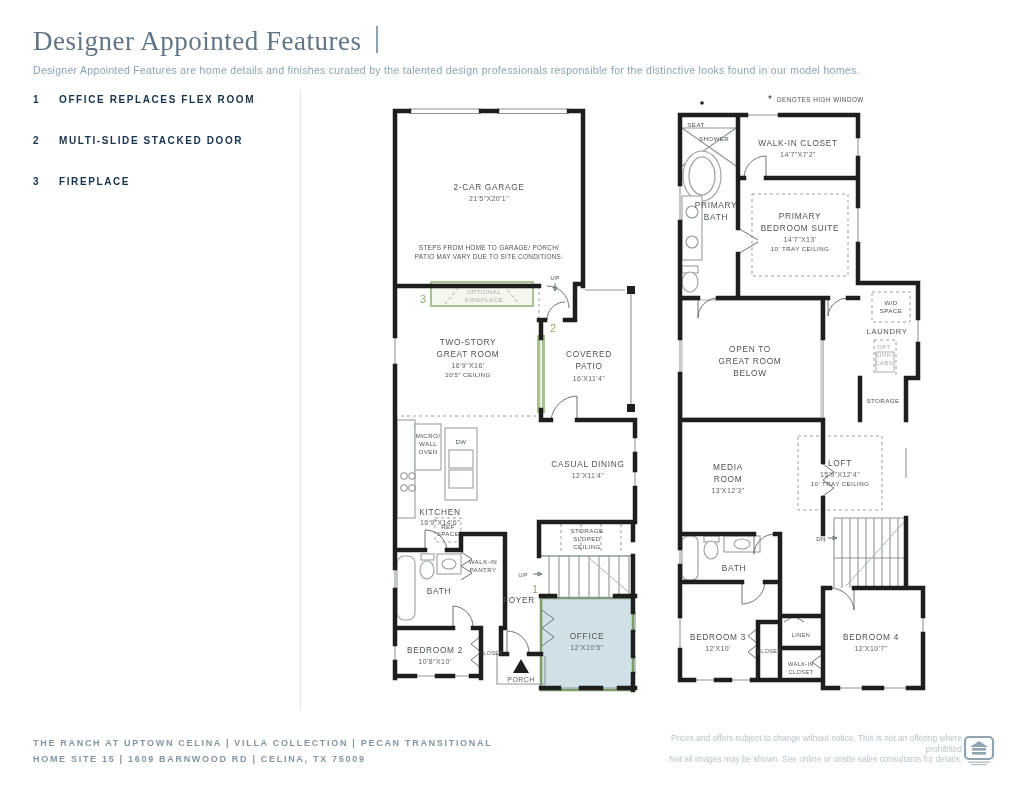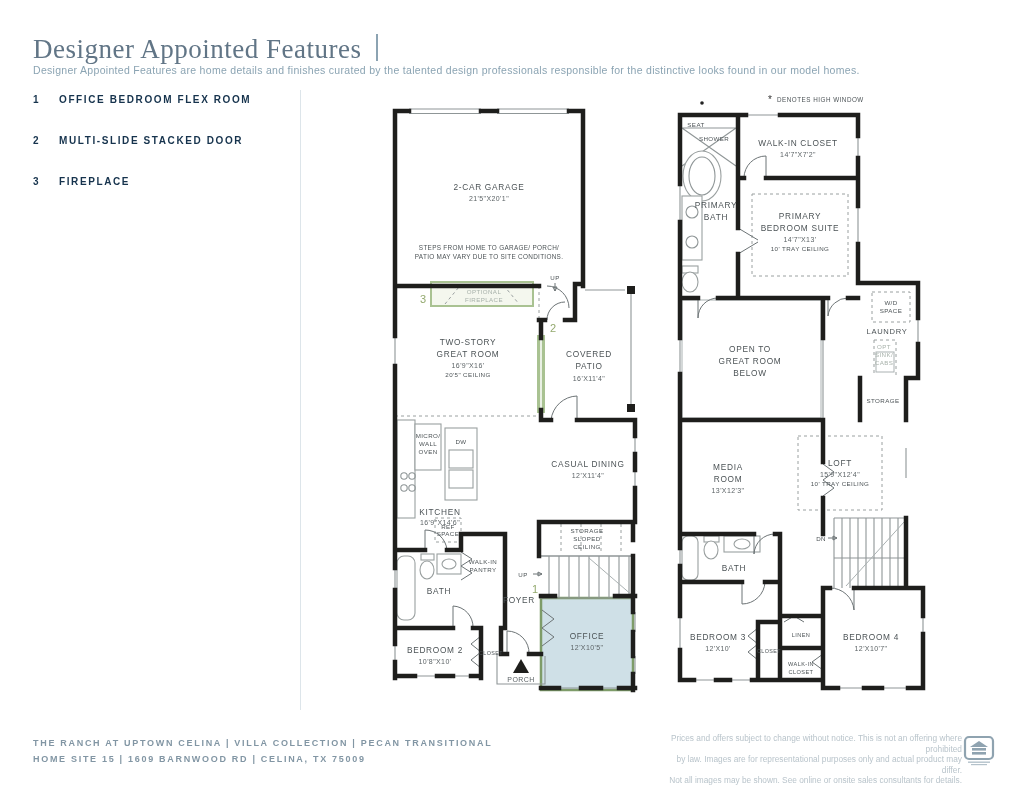--- a/index.html
+++ b/index.html
@@ -1,20 +1,20 @@
 <!DOCTYPE html>
 <html><head>
 <meta charset="utf-8">
 <style>
   html,body{margin:0;padding:0;}
   body{width:1024px;height:791px;background:#ffffff;position:relative;overflow:hidden;
        font-family:"Liberation Sans",sans-serif;}
   .abs{position:absolute;}
   
-  .hdr{left:33px;top:26px;display:flex;align-items:flex-start;gap:15px;margin-top:8px;}
+  .hdr{left:33px;top:26px;display:flex;align-items:flex-start;gap:15px;}
   .hdr-title{font-family:"Liberation Serif",serif;font-size:27px;color:#617586;letter-spacing:.5px;}
   .hdr-sep{width:2px;height:27px;background:#8ca3b2;}
   .hdr-tag{font-size:16px;color:#1d3a52;letter-spacing:4px;font-weight:600;}
   .hdr-sub{left:33px;top:64px;font-size:10.5px;color:#8ba4b3;letter-spacing:.3px;text-align:center;}
   
   .features{left:33px;top:94px;width:260px;}
   .feat{display:flex;margin-bottom:30px;font-size:10px;font-weight:bold;color:#16334d;letter-spacing:1.6px;}
   .feat .n{width:26px;flex:none;}
   .col-sep{left:300px;top:90px;width:1px;height:620px;background:#dde5ea;}
   
@@ -41,21 +41,21 @@
 
 <div class="abs hdr">
   <span class="hdr-title">Designer Appointed Features</span>
   <span class="hdr-sep"></span>
 </div>
 <div class="abs hdr-sub">Designer Appointed Features are home details and finishes curated by the talented design professionals responsible for the distinctive looks found in our model homes.</div>
 
 <div class="abs features">
   <div class="feat">
     <span class="n">1</span>
-    <span>OFFICE BEDROOM FLEX ROOM</span>
+    <span>OFFICE REPLACES FLEX ROOM</span>
   </div>
   <div class="feat">
     <span class="n">2</span>
     <span>MULTI-SLIDE STACKED DOOR</span>
   </div>
   <div class="feat">
     <span class="n">3</span>
     <span>FIREPLACE</span>
   </div>
 </div>
@@ -303,21 +303,20 @@
   <text class="rn" x="213" y="552">BEDROOM 4</text>
   <text class="rd" x="213" y="563">12'X10'7"</text>
 </svg>
 
 <div class="abs ftr-left">
   <div>THE RANCH AT UPTOWN CELINA | VILLA COLLECTION | PECAN TRANSITIONAL</div>
   <div>HOME SITE 15 | 1609 BARNWOOD RD | CELINA, TX 75009</div>
 </div>
 <div class="abs ftr-disc">
   <div>Prices and offers subject to change without notice. This is not an offering where prohibited</div>
-  <div>by law. Images are for representational purposes only and actual product may differ.</div>
   <div>Not all images may be shown. See online or onsite sales consultants for details.</div>
 </div>
 <svg class="abs" style="left:962px;top:735px;" width="34" height="32" viewBox="0 0 34 32">
   <rect x="3" y="2" width="28" height="22" rx="4" fill="none" stroke="#8fa3b0" stroke-width="2.2"></rect>
   <polygon points="17,6 26,12 8,12" fill="#8fa3b0"></polygon>
   <rect x="10" y="13" width="14" height="2.6" fill="#8fa3b0"></rect>
   <rect x="10" y="17" width="14" height="2.6" fill="#8fa3b0"></rect>
   <rect x="6" y="26.5" width="22" height="1.4" fill="#b4c2cb"></rect>
   <rect x="9" y="29" width="16" height="1.2" fill="#b4c2cb"></rect>
 </svg>

